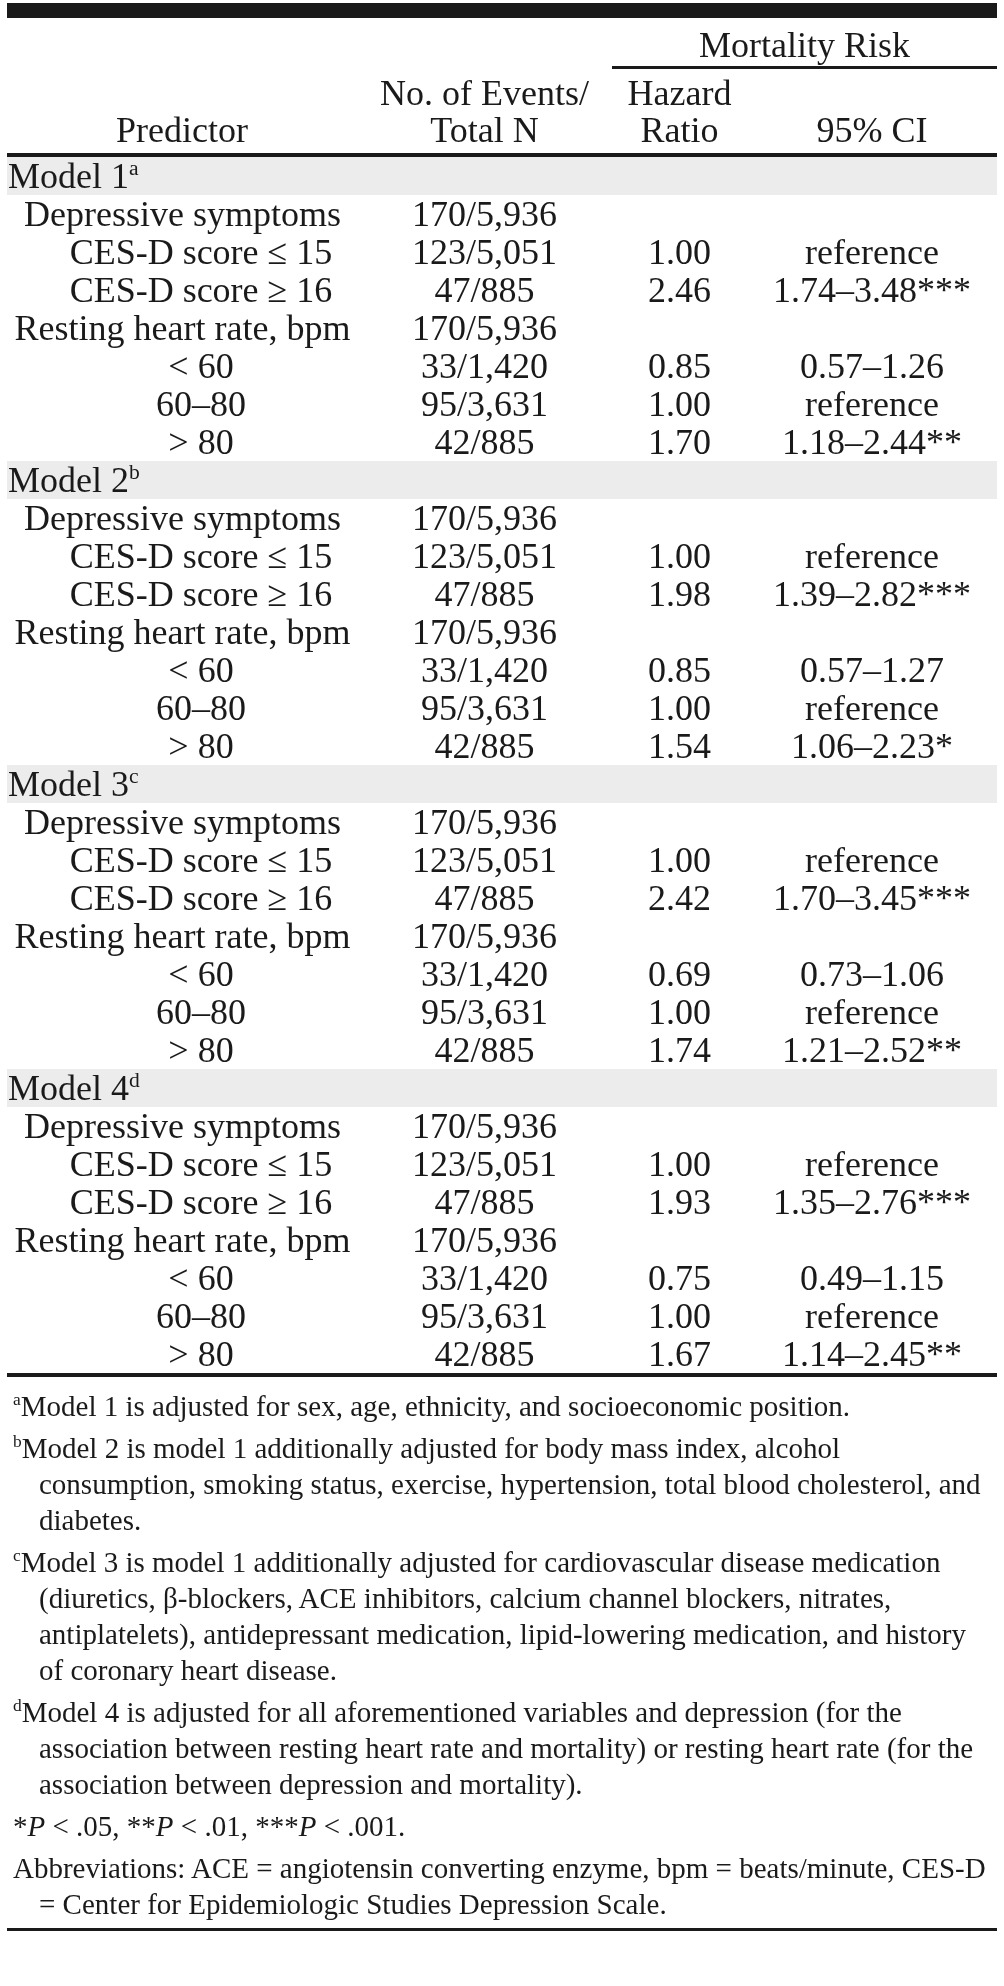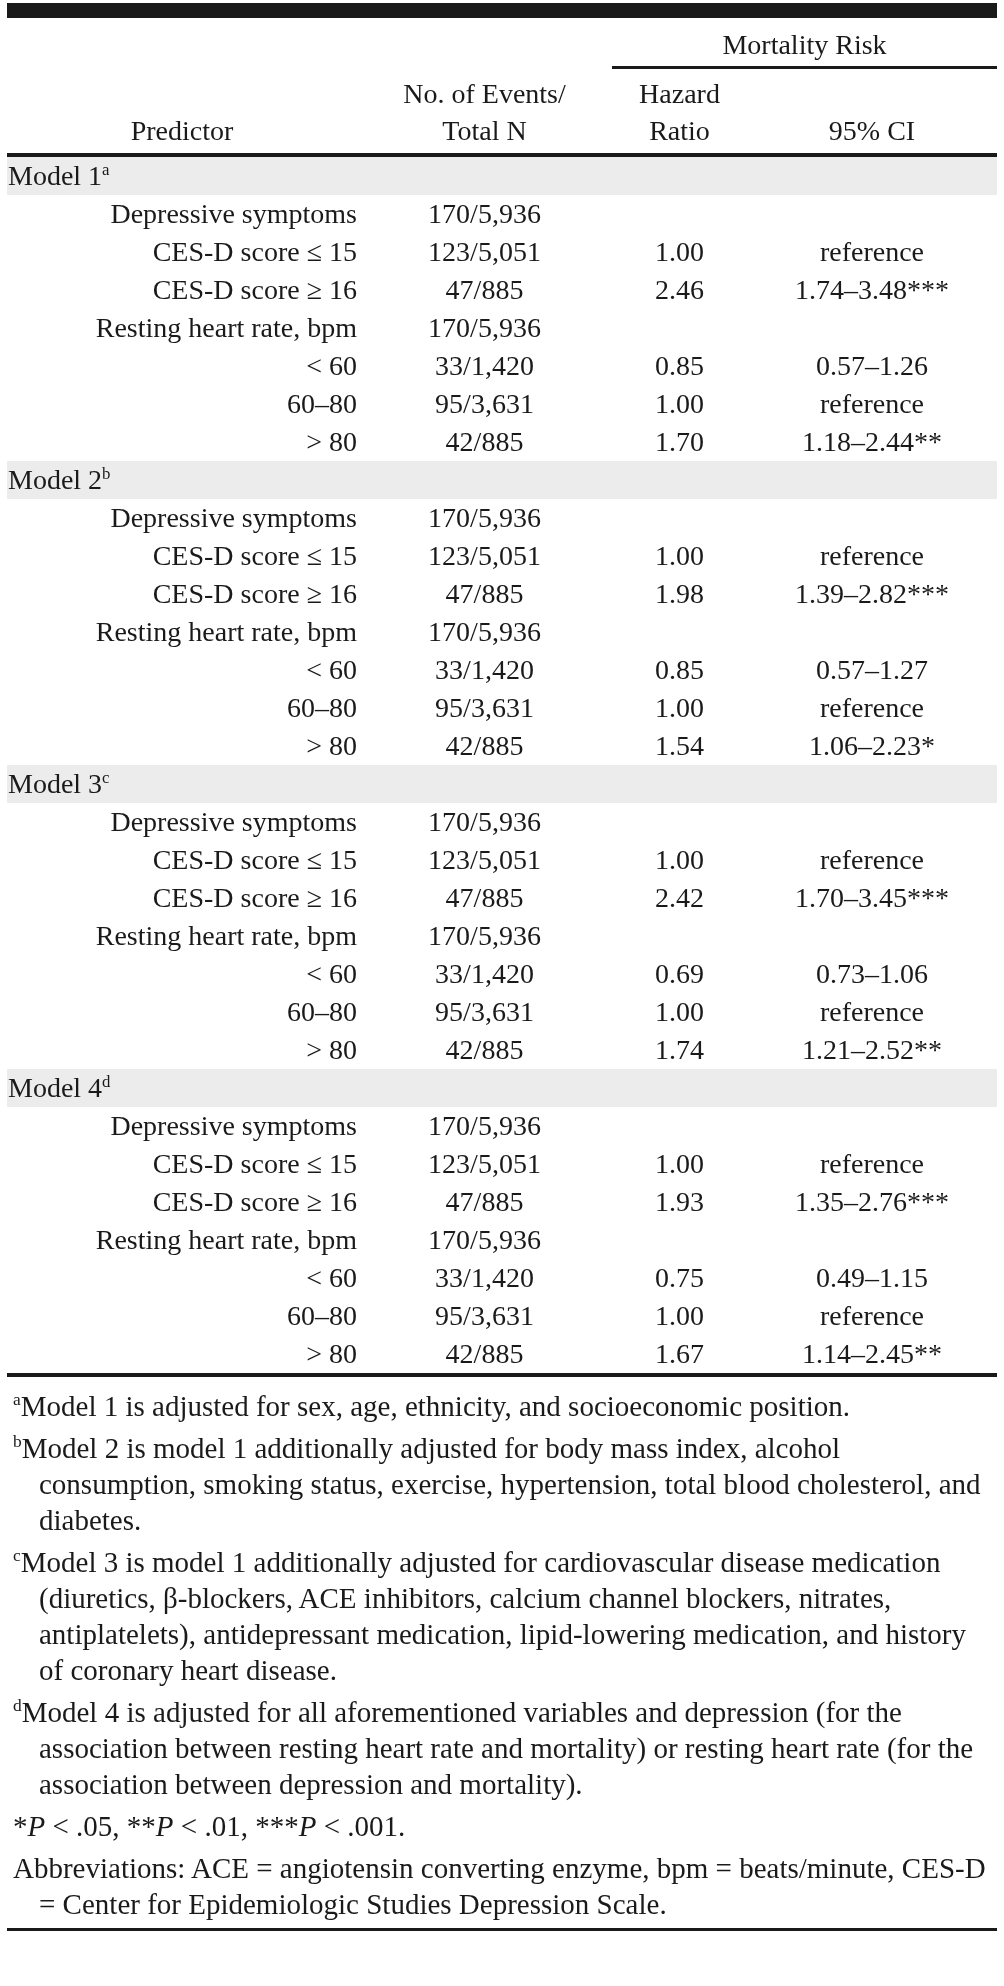--- a/index.html
+++ b/index.html
@@ -23,21 +23,21 @@
     line-height: 38px;
     margin: 9px 0 7px 1px;
     letter-spacing: 0px;
   }
   .rule-heavy { border-top: 4px solid #1a1a1a; }
 
   table.tbl {
     width: 990px;
     border-collapse: collapse;
     table-layout: fixed;
-    font-size: 28px;
+    font-size: 36px;
   }
   col.c-predictor { width: 350px; }
   col.c-events   { width: 255px; }
   col.c-hr       { width: 135px; }
   col.c-ci       { width: 250px; }
 
   thead th { font-weight: normal; }
   th.spanner {
     text-align: center;
     border-bottom: 3px solid #1a1a1a;
@@ -53,21 +53,21 @@
   th.col-predictor { text-align: center; padding-left: 1px; }
   th.col-events, th.col-hr, th.col-ci { text-align: center; }
 
   tbody td { line-height: 38px; padding: 0; }
   td.section {
     background: #ececec;
     text-align: left;
     padding-left: 1px;
     margin-left: 24px;
   }
-  td.predictor { text-align: right; padding-left: 1px; }
+  td.predictor { text-align: center; padding-left: 1px; }
   td.predictor.indent { padding-left: 38px; }
   td.events, td.hr, td.ci { text-align: center; }
 
   sup { font-size: 60%; line-height: 0; vertical-align: super; }
 
   .footnotes {
     width: 990px;
     border-top: 4px solid #1a1a1a;
     margin-top: 0;
     padding-top: 5px;

